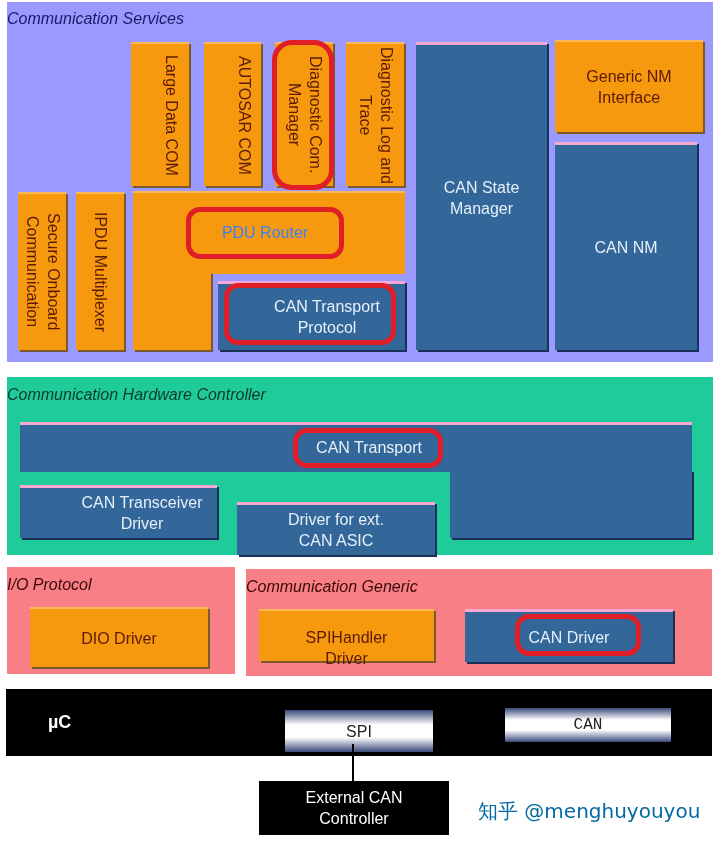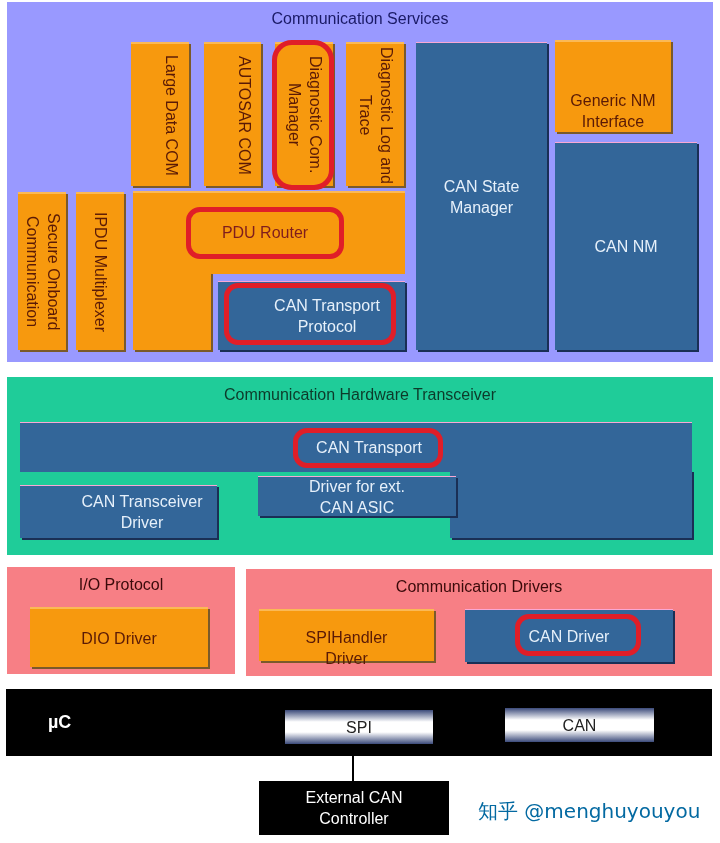--- a/index.html
+++ b/index.html
@@ -1,20 +1,20 @@
 <!DOCTYPE html>
 <html><head>
 <meta charset="utf-8">
 <style>
   html,body{margin:0;padding:0;background:#ffffff;}
   body{width:720px;height:843px;position:relative;overflow:hidden;font-family:"Liberation Sans",sans-serif;}
   .abs{position:absolute;box-sizing:border-box;}
-  .layer-title{position:absolute;left:0;right:0;text-align:center;font-size:16px;}
+  .layer-title{position:absolute;left:0;right:0;font-size:16px;font-style:italic;}
   .orange{background:#f7990e;color:#5a1a06;box-shadow:2px 2px 0 #7a5a2a;border-top:2px solid #fbb955;}
-  .blue{background:#336699;color:#e6f0fa;box-shadow:2px 2px 0 #1a2f55;border-top:1px solid #f9a8d4;}
+  .blue{background:#336699;color:#e6f0fa;box-shadow:2px 2px 0 #1a2f55;border-top:3px solid #f9a8d4;}
   .center{display:flex;align-items:center;justify-content:center;text-align:center;font-size:16px;line-height:21px;}
   .vert{writing-mode:vertical-rl;}
   .hl{position:absolute;border:5px solid #e01e28;border-radius:14px;box-sizing:border-box;}
   .chip{background:linear-gradient(#3b4a7a 0%, #ffffff 35%, #ffffff 65%, #3b4a7a 100%);color:#222;}
 </style>
 </head>
 <body>
 
 <div class="abs" style="left:7px;top:2px;width:706px;height:360px;background:#9999ff;">
   <div class="layer-title" style="top:8px;color:#1a1a66;">Communication Services</div>
@@ -31,84 +31,84 @@
 </div>
 <div class="hl" style="left:272px;top:40px;width:62px;height:150px;border-radius:20px;"></div>
 <div class="abs orange center" style="left:346px;top:42px;width:58px;height:144px;">
   <span class="vert" style="width:44px;">Diagnostic Log and Trace</span>
 </div>
 
 <div class="abs blue center" style="left:416px;top:42px;width:131px;height:308px;padding:0 25px;">
   <span>CAN State Manager</span>
 </div>
 
-<div class="abs orange center" style="left:555px;top:40px;width:116px;height:92px;padding:0 12px;align-items:flex-end;">
+<div class="abs orange center" style="left:555px;top:40px;width:148px;height:92px;padding:0 12px;">
   <span>Generic NM Interface</span>
 </div>
 <div class="abs blue center" style="left:555px;top:142px;width:142px;height:208px;">
   <span>CAN NM</span>
 </div>
 
 <div class="abs orange center" style="left:18px;top:192px;width:48px;height:158px;">
   <span class="vert" style="width:44px;">Secure Onboard Communication</span>
 </div>
 <div class="abs orange center" style="left:76px;top:192px;width:48px;height:158px;">
   <span class="vert">IPDU Multiplexer</span>
 </div>
 
 <div class="abs orange" style="left:133px;top:191px;width:272px;height:83px;box-shadow:none;"></div>
 <div class="abs orange" style="left:133px;top:272px;width:78px;height:78px;border-top:none;"></div>
-<div class="abs center" style="left:190px;top:210px;width:150px;height:44px;color:#7f1d1d;">PDU Router</div>
+<div class="abs center" style="left:190px;top:210px;width:150px;height:44px;color:#3b82f6;">PDU Router</div>
 <div class="hl" style="left:186px;top:207px;width:158px;height:52px;"></div>
 
 <div class="abs blue center" style="left:218px;top:281px;width:187px;height:69px;padding-left:31px;">
   <span style="width:140px;">CAN Transport Protocol</span>
 </div>
 <div class="hl" style="left:224px;top:283px;width:172px;height:62px;"></div>
 
 <div class="abs" style="left:7px;top:377px;width:706px;height:178px;background:#1fcc99;">
-  <div class="layer-title" style="top:9px;color:#0d3a2a;">Communication Hardware Transceiver</div>
+  <div class="layer-title" style="top:9px;color:#0d3a2a;">Communication Hardware Controller</div>
 </div>
 <div class="abs blue" style="left:20px;top:422px;width:672px;height:50px;box-shadow:none;"></div>
 <div class="abs blue" style="left:450px;top:470px;width:242px;height:68px;border-top:none;"></div>
 <div class="abs center" style="left:296px;top:430px;width:146px;height:34px;color:#e6f0fa;">CAN Transport</div>
 <div class="hl" style="left:293px;top:428px;width:150px;height:40px;"></div>
 
 <div class="abs blue center" style="left:20px;top:485px;width:197px;height:53px;justify-content:flex-end;">
   <span style="width:150px;">CAN Transceiver Driver</span>
 </div>
-<div class="abs blue center" style="left:237px;top:476px;width:198px;height:40px;margin-left:21px;">
+<div class="abs blue center" style="left:237px;top:502px;width:198px;height:53px;">
   <span style="width:130px;">Driver for ext. CAN ASIC</span>
 </div>
 
 <div class="abs" style="left:7px;top:567px;width:228px;height:107px;background:#f77f85;">
   <div class="layer-title" style="top:9px;color:#3a0a0a;">I/O Protocol</div>
 </div>
 <div class="abs orange center" style="left:30px;top:607px;width:178px;height:60px;">
   <span>DIO Driver</span>
 </div>
 
 <div class="abs" style="left:246px;top:569px;width:466px;height:107px;background:#f77f85;">
-  <div class="layer-title" style="top:9px;color:#3a0a0a;">Communication Drivers</div>
+  <div class="layer-title" style="top:9px;color:#3a0a0a;">Communication Generic</div>
 </div>
 <div class="abs orange center" style="left:259px;top:609px;width:175px;height:52px;">
   <span style="width:110px;margin-top:24px;">SPIHandler Driver</span>
 </div>
 <div class="abs blue center" style="left:465px;top:609px;width:208px;height:53px;">
   <span>CAN Driver</span>
 </div>
 <div class="hl" style="left:515px;top:614px;width:126px;height:42px;"></div>
 
 <div class="abs" style="left:6px;top:689px;width:706px;height:67px;background:#000000;">
   <div class="abs" style="left:42px;top:23px;color:#ffffff;font-size:18px;font-weight:bold;">µC</div>
 </div>
-<div class="abs chip center" style="left:285px;top:710px;width:148px;height:34px;">
+<div class="abs chip center" style="left:285px;top:710px;width:148px;height:42px;">
   <span>SPI</span>
 </div>
-<div class="abs chip center" style="left:505px;top:708px;width:149px;height:34px;">
+<div class="abs chip center" style="left:505px;top:708px;width:166px;height:34px;font-family:Liberation Mono, monospace;">
   <span>CAN</span>
 </div>
 
 <div class="abs" style="left:352px;top:744px;width:2px;height:38px;background:#000;"></div>
 
 <div class="abs center" style="left:259px;top:781px;width:190px;height:54px;background:#000;color:#ffffff;">
   <span style="width:140px;">External CAN Controller</span>
 </div>
 
 <div class="abs" style="left:478px;top:798px;color:#0369a1;font-size:20px;font-family:'DejaVu Sans',sans-serif;">知乎 @menghuyouyou</div>

